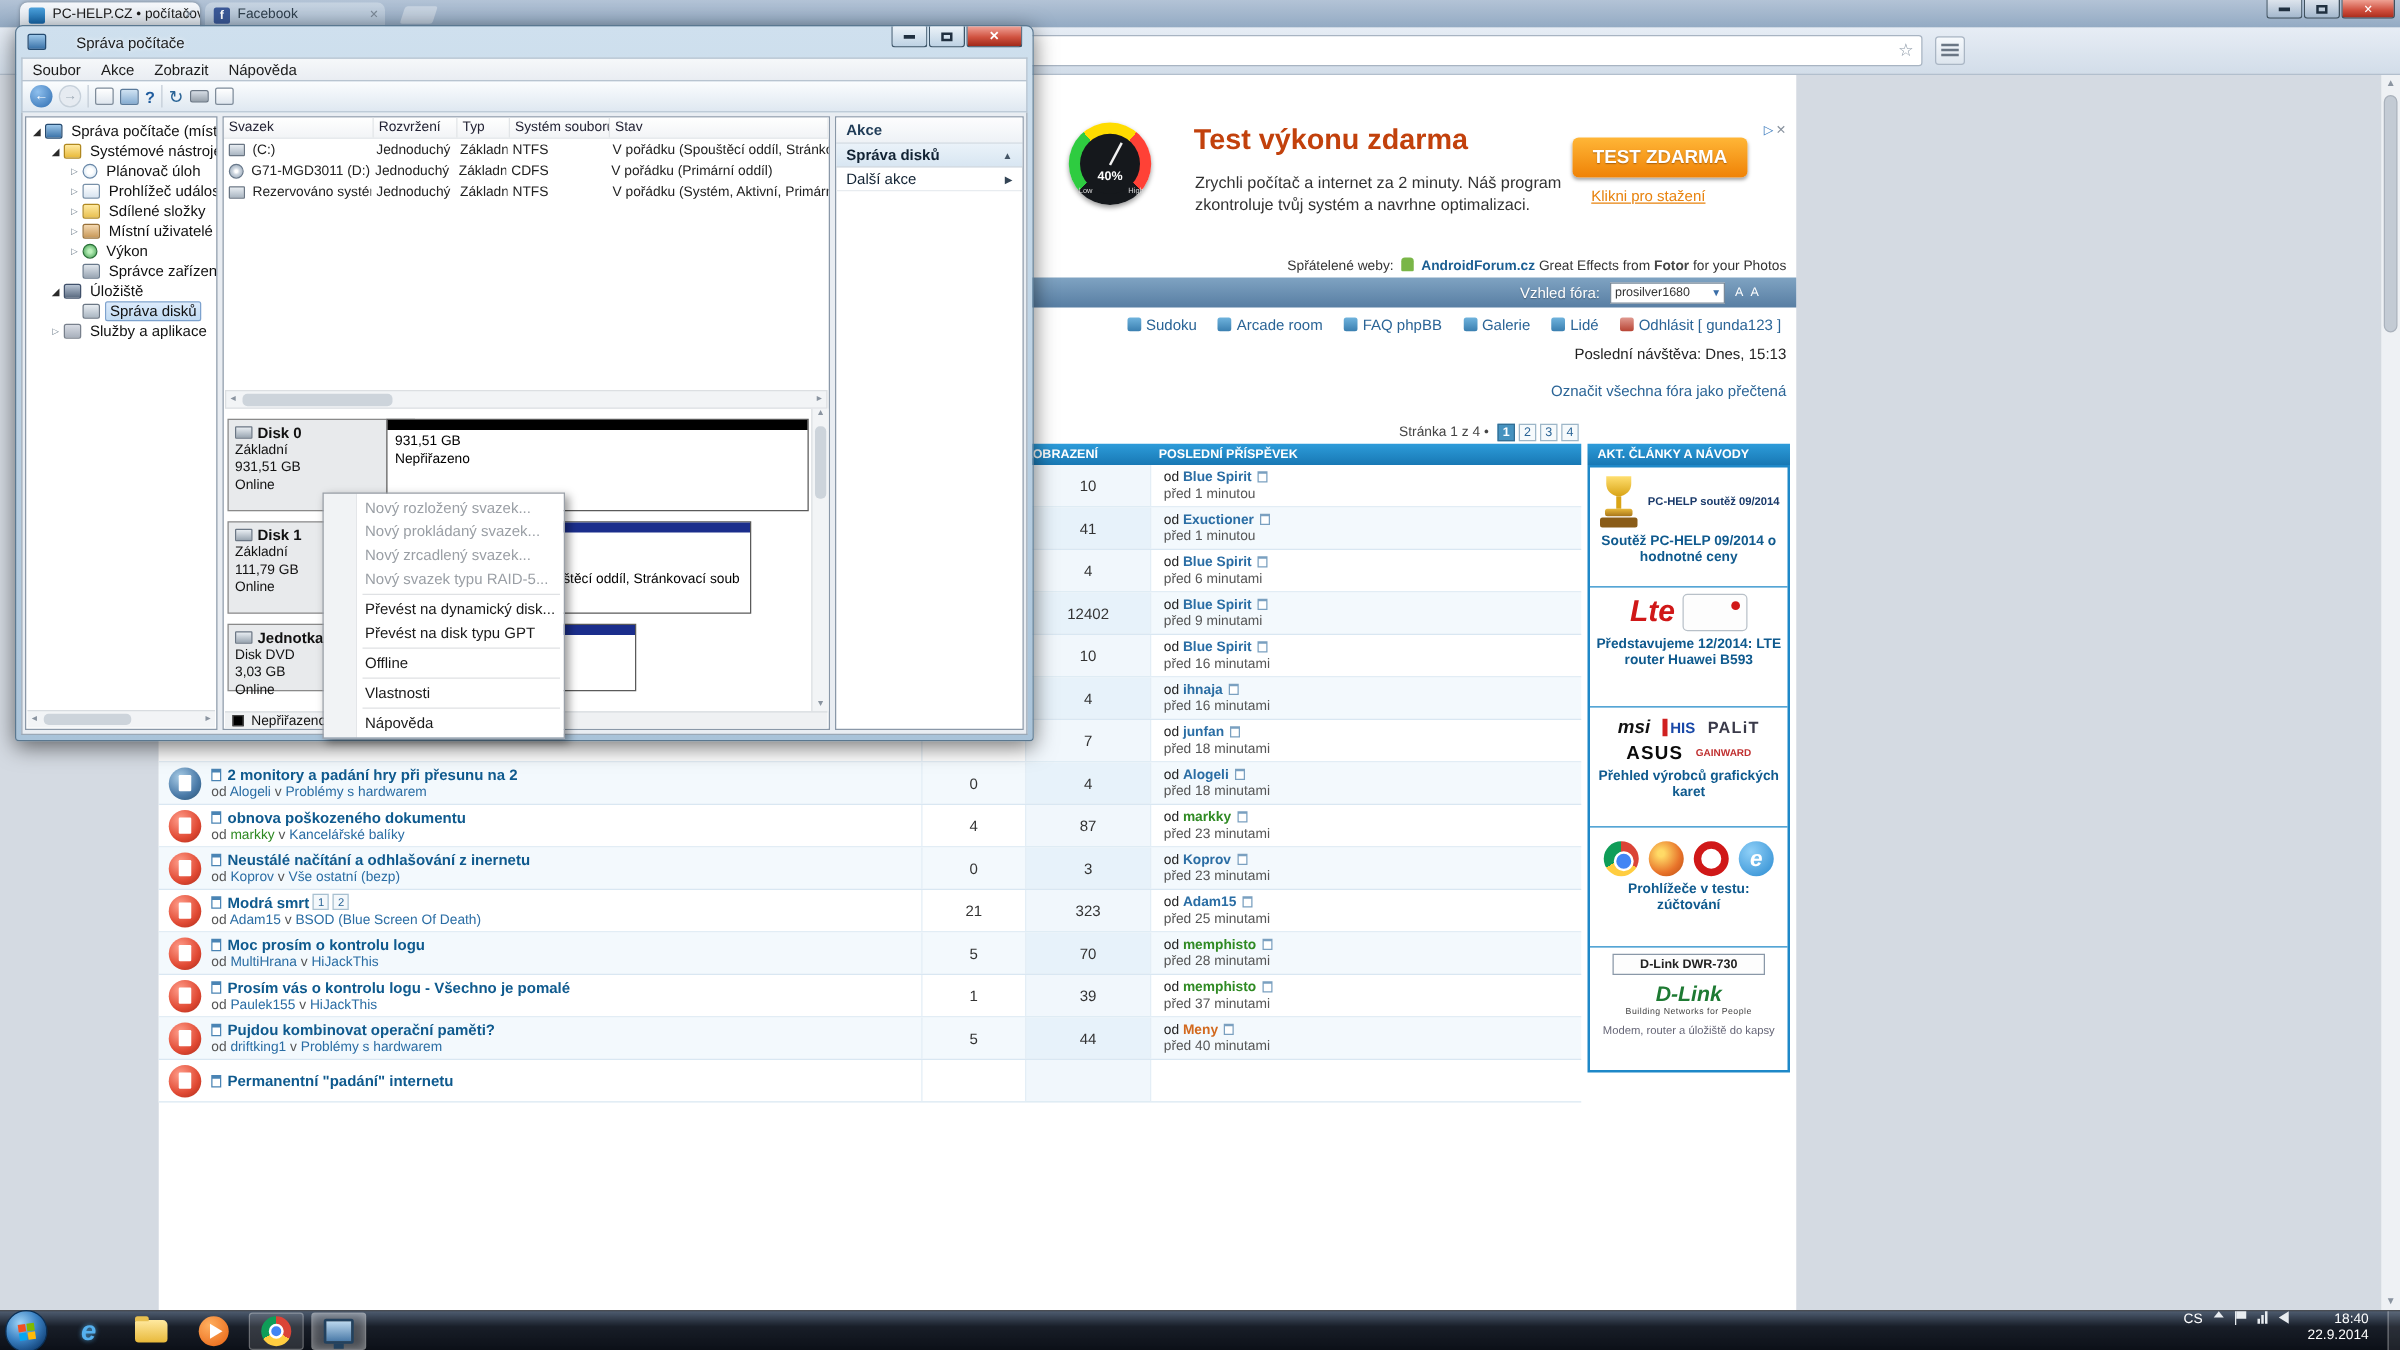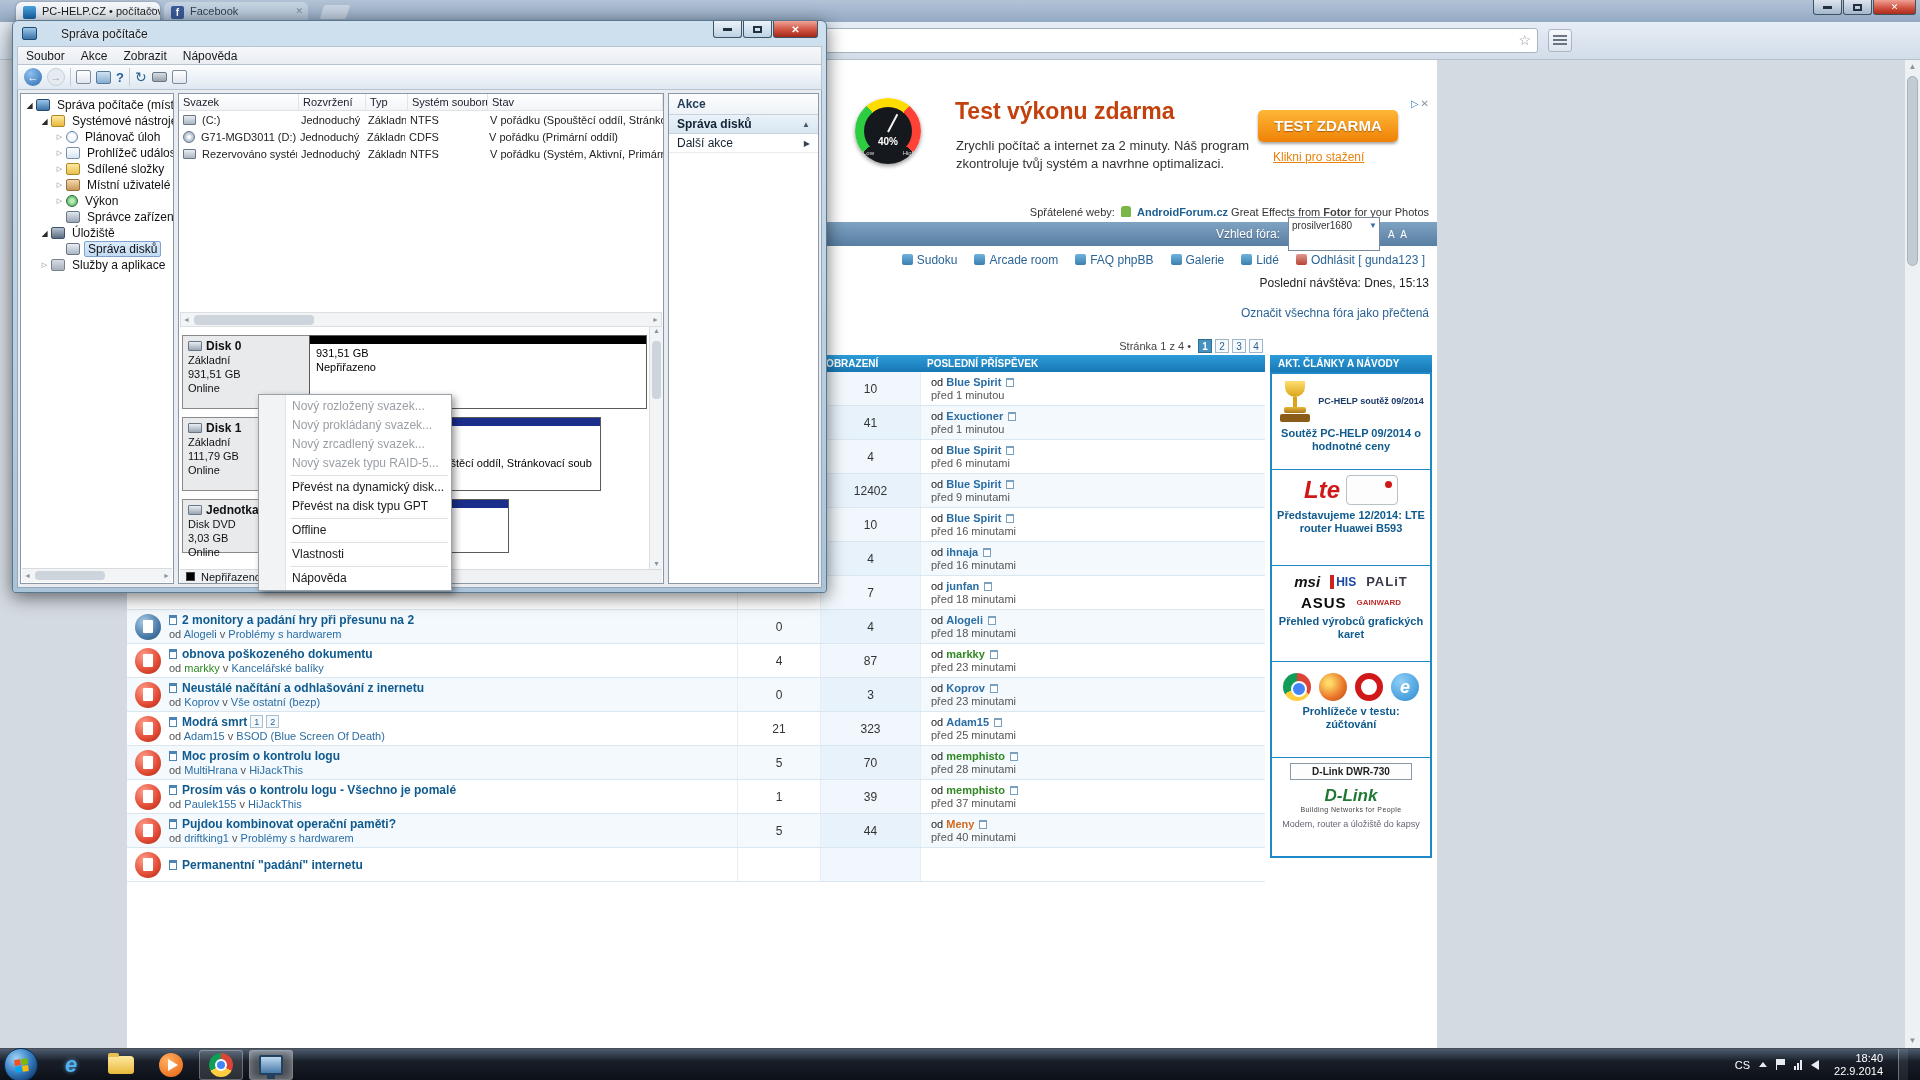--- a/index.html
+++ b/index.html
@@ -49,21 +49,21 @@
   .adchoices{position:absolute;right:6px;top:8px;font-size:10px;color:#3a7abd}
   .adchoices .ax{color:#8a94a0;margin-left:2px}
 
   .partners{position:absolute;right:8px;top:146px;font-size:11px;color:#333}
   .partners .android-icon{display:inline-block;width:10px;height:11px;background:#7ab648;border-radius:3px 3px 1px 1px;vertical-align:-1px;margin:0 3px}
   .partners .af{font-weight:bold;color:#1c5f93}
   .partners .fotor{font-weight:bold;color:#444}
 
   .forum-bar{position:absolute;left:0;top:162px;width:1310px;height:24px;background:linear-gradient(#7fa3c2,#587e a3);background:linear-gradient(#7fa3c2,#587ea3);display:flex;justify-content:flex-end;align-items:center;gap:8px;padding-right:28px}
   .skin-label{color:#fff;font-size:12px;text-shadow:0 1px 1px rgba(0,0,0,.3)}
-  .skin-select{width:92px;height:34px;background:#fff;border:1px solid #7a8a9a;font-size:10px;color:#333;padding:2px 3px;position:relative;white-space:nowrap}
+  .skin-select{width:92px;height:17px;background:#fff;border:1px solid #7a8a9a;font-size:10px;color:#333;padding:2px 3px;position:relative;white-space:nowrap}
   .skin-select .dd{position:absolute;right:2px;top:3px;font-size:8px;color:#3a6ea8}
   .font-icons{color:#fff;font-size:10px;letter-spacing:2px}
 
   .nav-links{position:absolute;left:0;right:12px;top:192px;height:16px;display:flex;justify-content:flex-end;gap:17px;align-items:center}
   .navlink{font-size:12px;color:#2a6496;white-space:nowrap}
   .nl-icon{display:inline-block;width:11px;height:11px;background:linear-gradient(#6fb3dd,#3a7fb0);border-radius:2px;vertical-align:-1px;margin-right:4px}
   .nl-icon.logout{background:linear-gradient(#e09a90,#b84434)}
 
   .last-visit{position:absolute;right:8px;top:216px;font-size:12px;color:#222}
   .mark-read{position:absolute;right:8px;top:246px;font-size:12px;color:#2a6496}
@@ -230,21 +230,21 @@
   .tbtn.active{background:rgba(255,255,255,.24);box-shadow:inset 0 0 8px rgba(255,255,255,.35)}
   .ie-e{font-size:22px;font-weight:bold;font-style:italic;color:#55b0ee;text-shadow:0 0 4px rgba(90,180,240,.8)}
   .folder-icon{width:26px;height:18px;background:linear-gradient(#ffe9a0,#e8b93a);border-radius:2px 4px 3px 3px;position:relative}
   .folder-icon:before{content:"";position:absolute;left:0;top:-3px;width:11px;height:4px;background:#e8c050;border-radius:2px 2px 0 0}
   .media-icon{width:24px;height:24px;border-radius:50%;background:radial-gradient(circle at 35% 30%,#ffb060,#e86010);position:relative}
   .media-icon:after{content:"";position:absolute;left:9px;top:6px;border-left:10px solid #fff;border-top:6px solid transparent;border-bottom:6px solid transparent}
   .chrome-icon{width:24px;height:24px;border-radius:50%;background:conic-gradient(#db4437 0 120deg,#ffcd40 120deg 240deg,#0f9d58 240deg 360deg);position:relative}
   .chrome-icon:after{content:"";position:absolute;left:6px;top:6px;width:8px;height:8px;border-radius:50%;background:#4285f4;border:2px solid #fff}
   .cmgmt-icon{width:24px;height:20px;background:linear-gradient(#bcd8ee,#4a7aa8);border:2px solid #22415e;border-radius:2px;position:relative}
   .cmgmt-icon:after{content:"";position:absolute;left:6px;bottom:-6px;width:8px;height:4px;background:#22415e}
-  .tray{margin-left:auto;display:flex;align-items:center;gap:9px;padding-right:12px;color:#f0f4f8}
+  .tray{margin-left:auto;display:flex;align-items:flex-start;gap:9px;padding-right:0;color:#f0f4f8}
   .tray-lang{font-size:11px;color:#fff}
   .tray-chevron{width:0;height:0;border-left:4px solid transparent;border-right:4px solid transparent;border-bottom:5px solid #e8ecf0}
   .tray-flag{width:9px;height:11px;border-left:1px solid #e8ecf0;position:relative}
   .tray-flag:after{content:"";position:absolute;left:0;top:0;width:8px;height:6px;background:#e8ecf0}
   .tray-net{display:flex;align-items:flex-end;gap:1px}
   .tray-net i{width:2px;background:#e8ecf0;display:block}
   .tray-net i:nth-child(1){height:4px}.tray-net i:nth-child(2){height:7px}.tray-net i:nth-child(3){height:10px}
   .tray-vol{width:0;height:0;border-top:5px solid transparent;border-bottom:5px solid transparent;border-right:8px solid #e8ecf0}
   .clock{text-align:right;font-size:11px;line-height:13px;color:#fff;padding:0 6px}
   .showdesk{width:10px;height:32px;background:rgba(255,255,255,.08);border-left:1px solid rgba(255,255,255,.35);flex:none}

